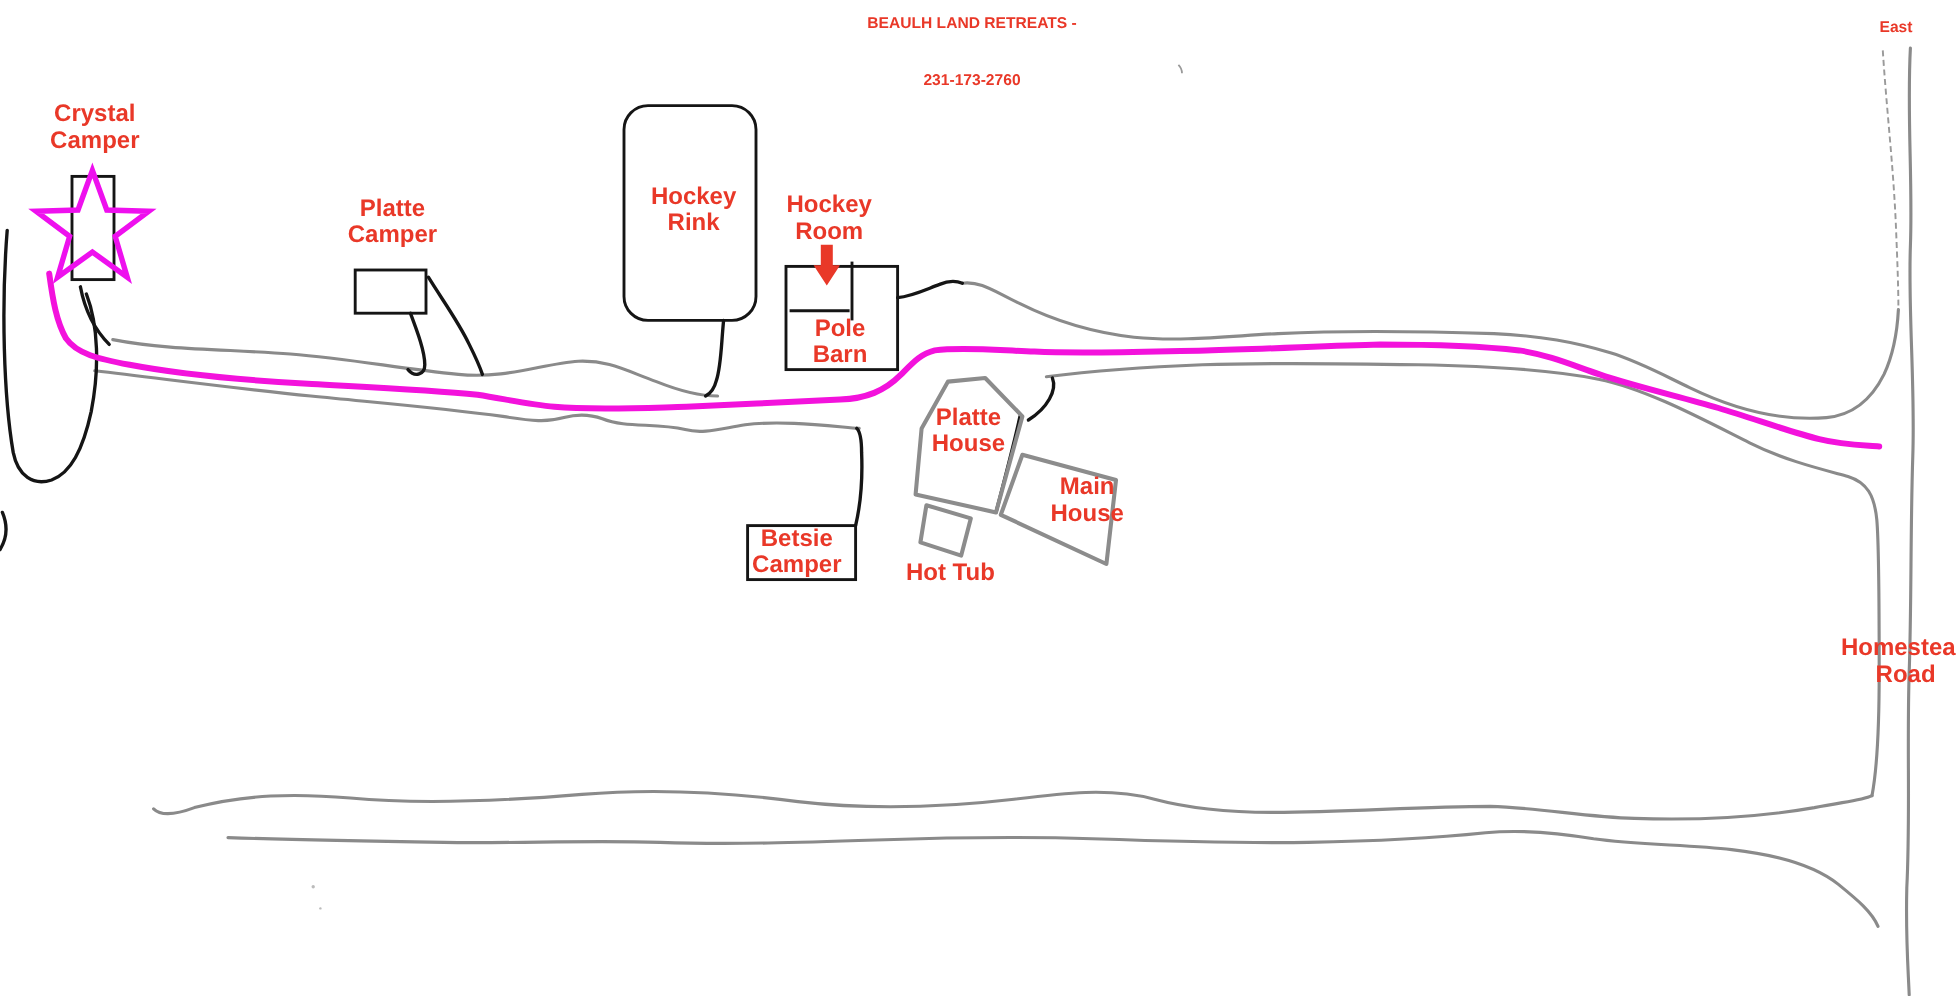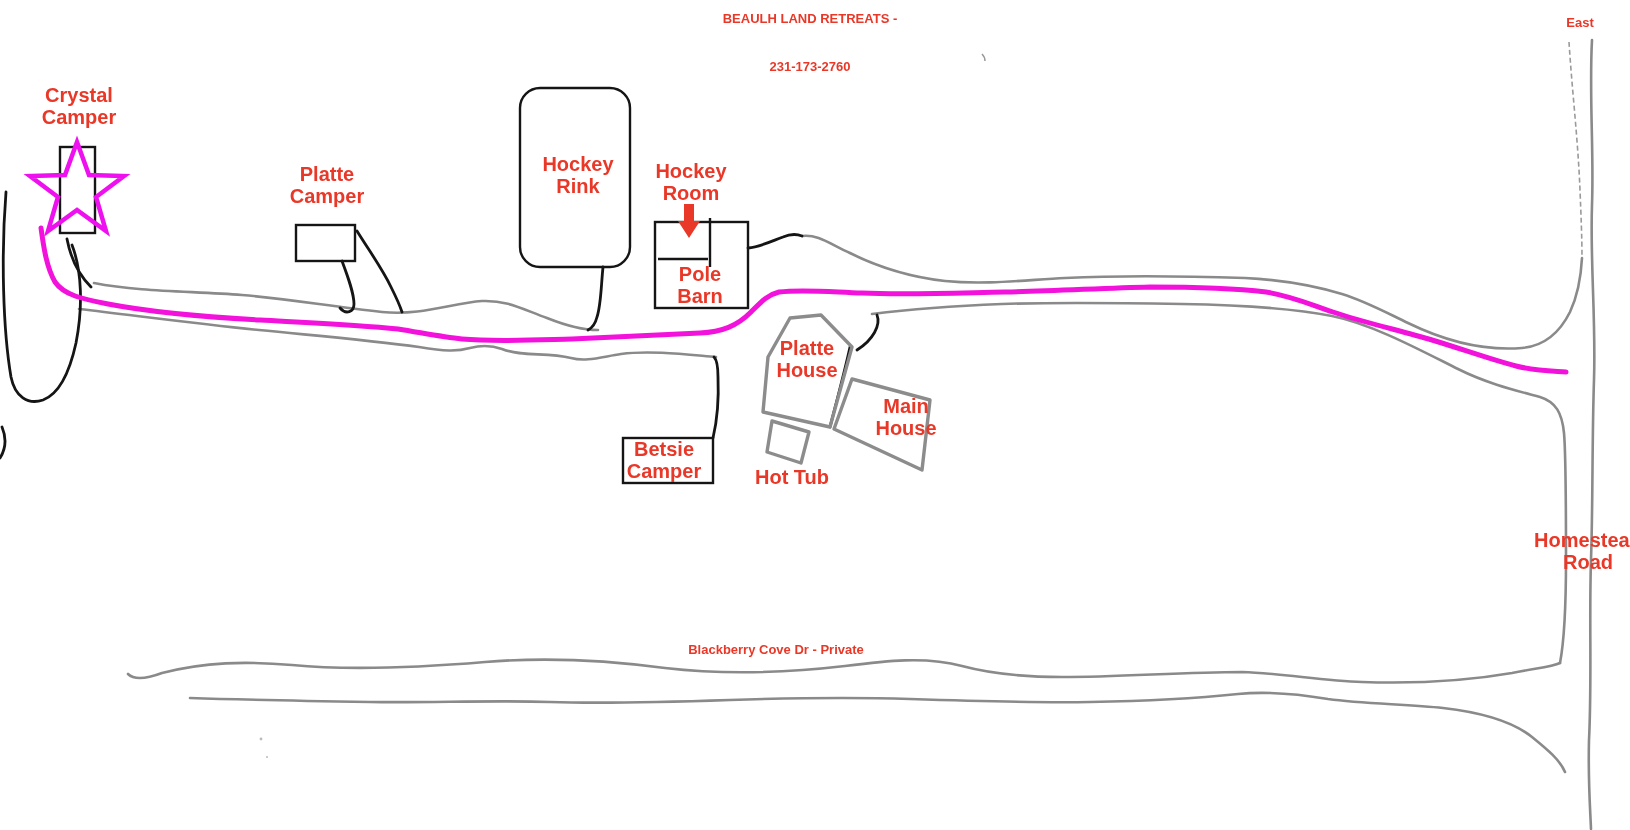--- a/index.html
+++ b/index.html
@@ -92,15 +92,14 @@
 Barn</div>
   <div class="lbl" style="left:807px;top:337px;">Platte
 House</div>
   <div class="lbl" style="left:878px;top:395px;margin-left:28px;">Main
 House</div>
   <div class="lbl" style="left:792px;top:466px;">Hot Tub</div>
   <div class="lbl" style="left:664px;top:438px;">Betsie
 Camper</div>
   <div class="lbl" style="left:1588px;top:529px;">Homestead
 Road</div>
-  <div class="lbl big" style="left:776px;top:638px;">Blackberry Cove Dr - Private</div>
   <div class="lbl big" style="left:1658px;top:779px;">West</div>
 </div>
 
 </body></html>

